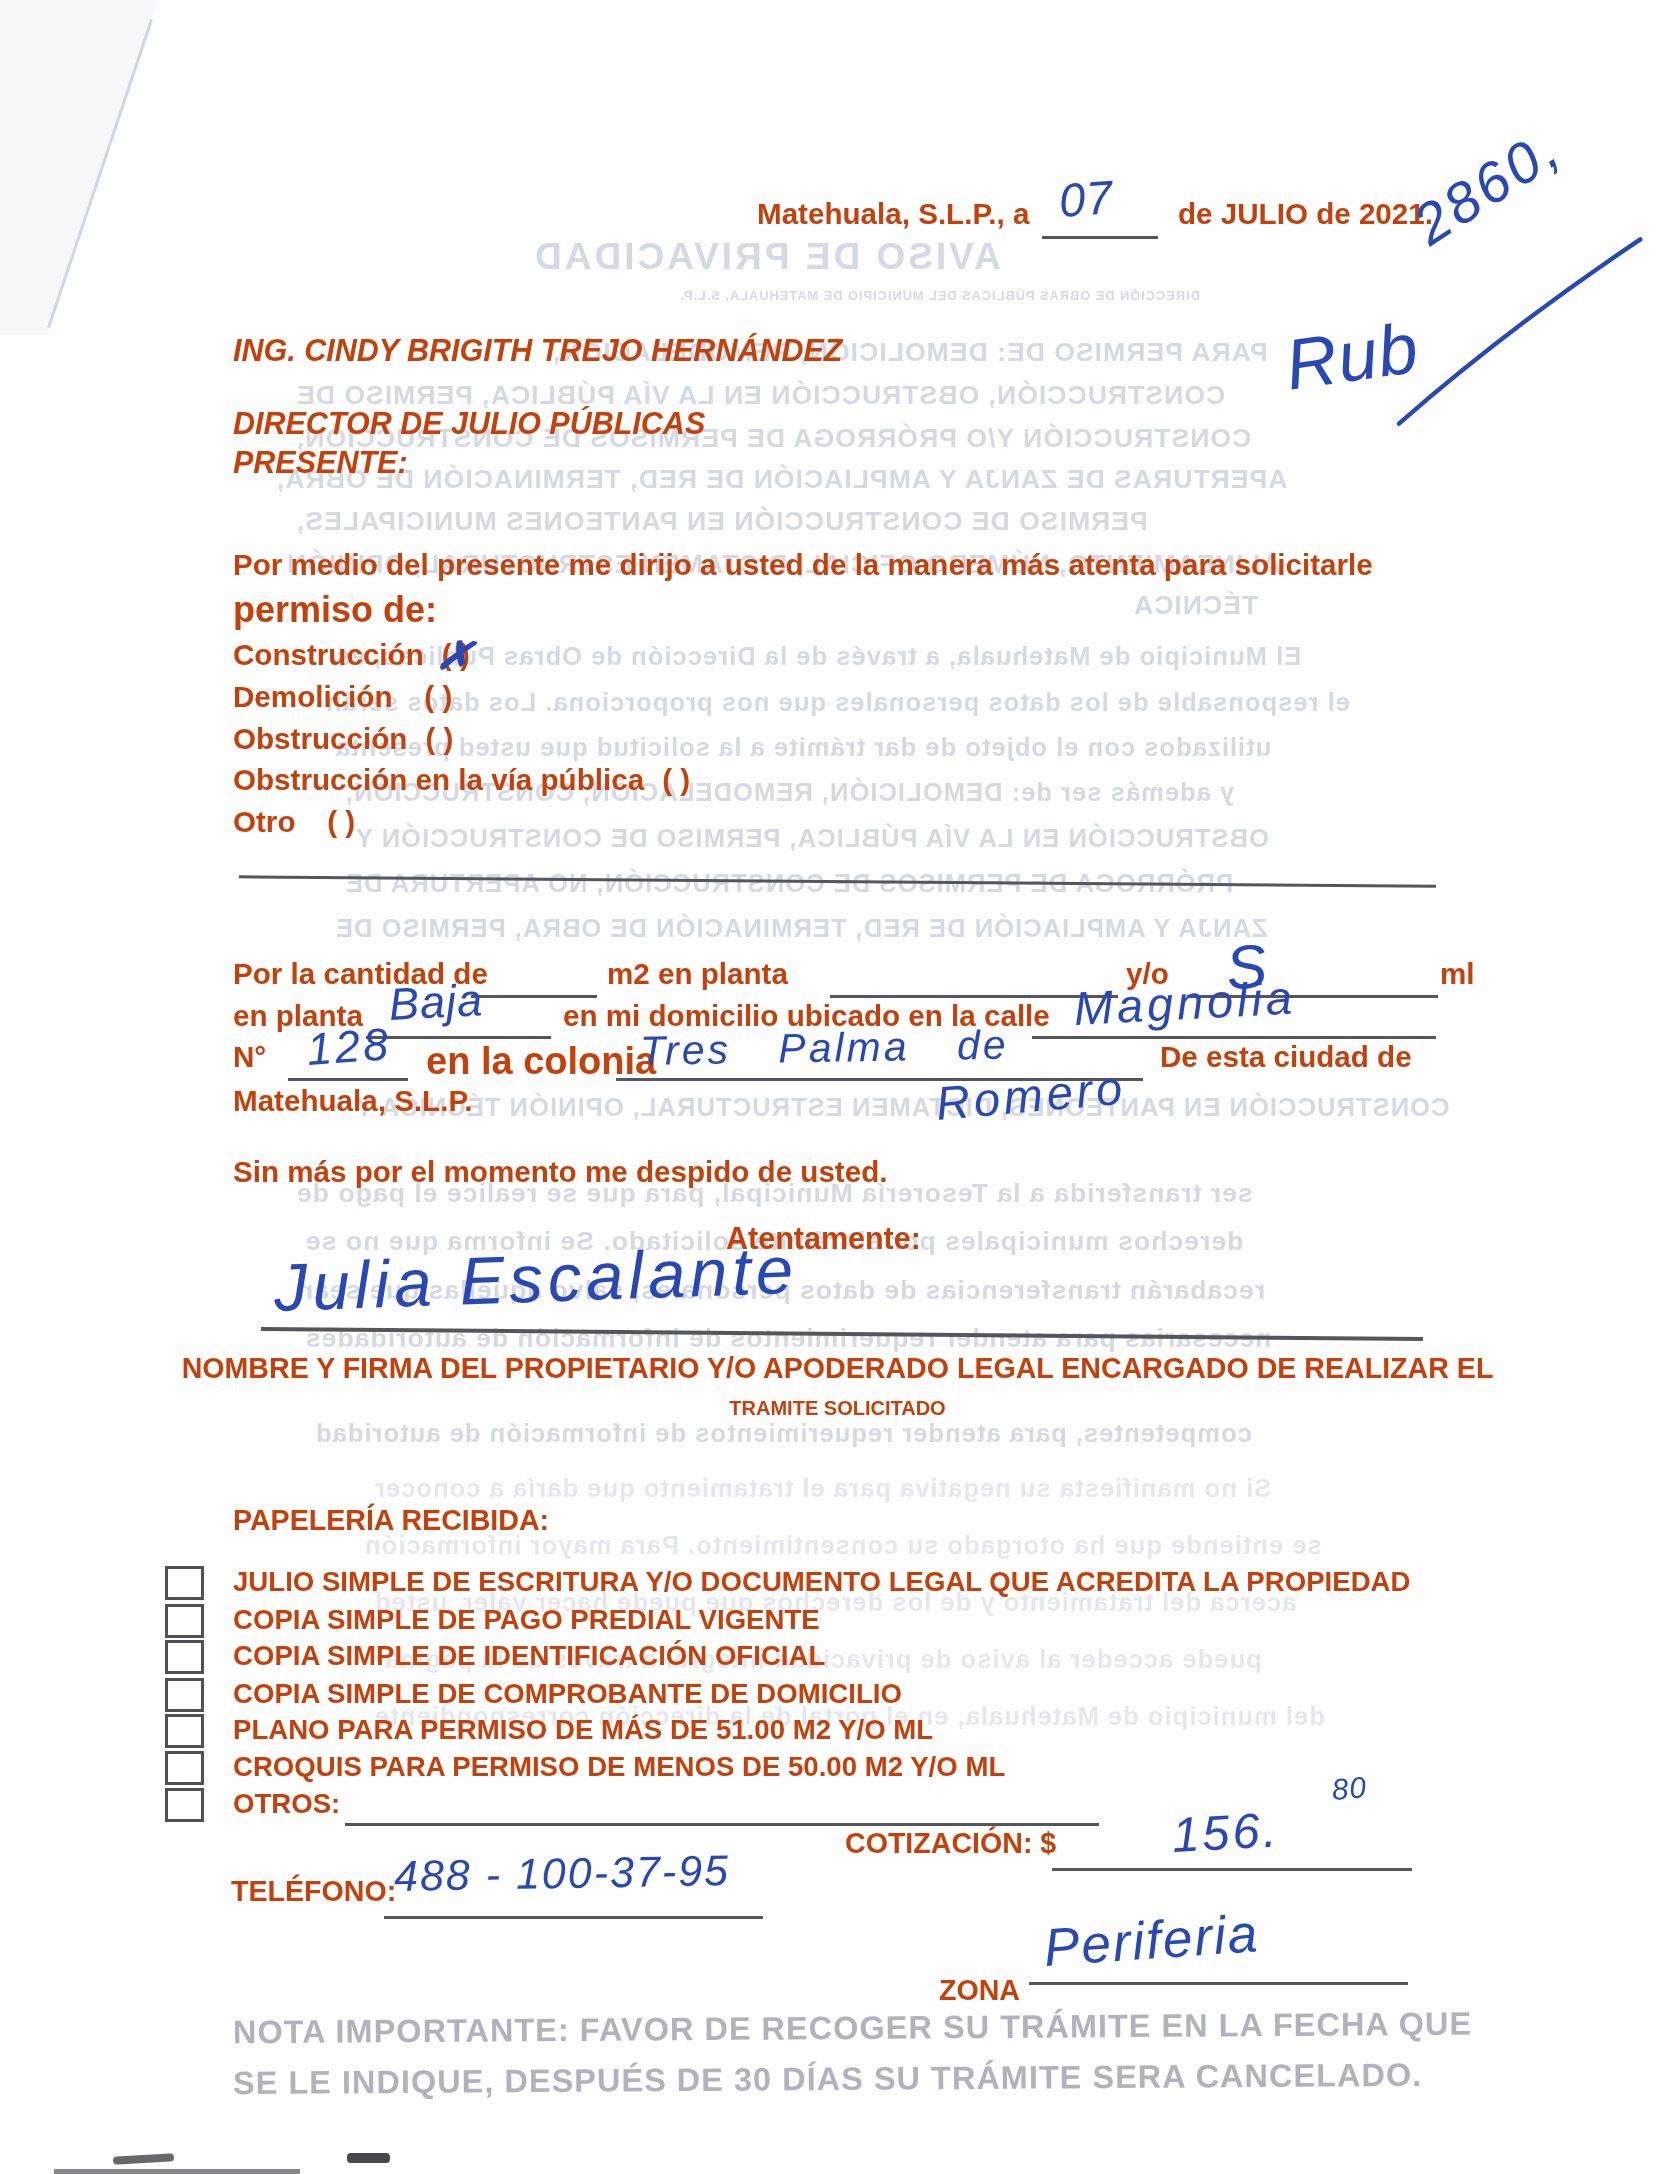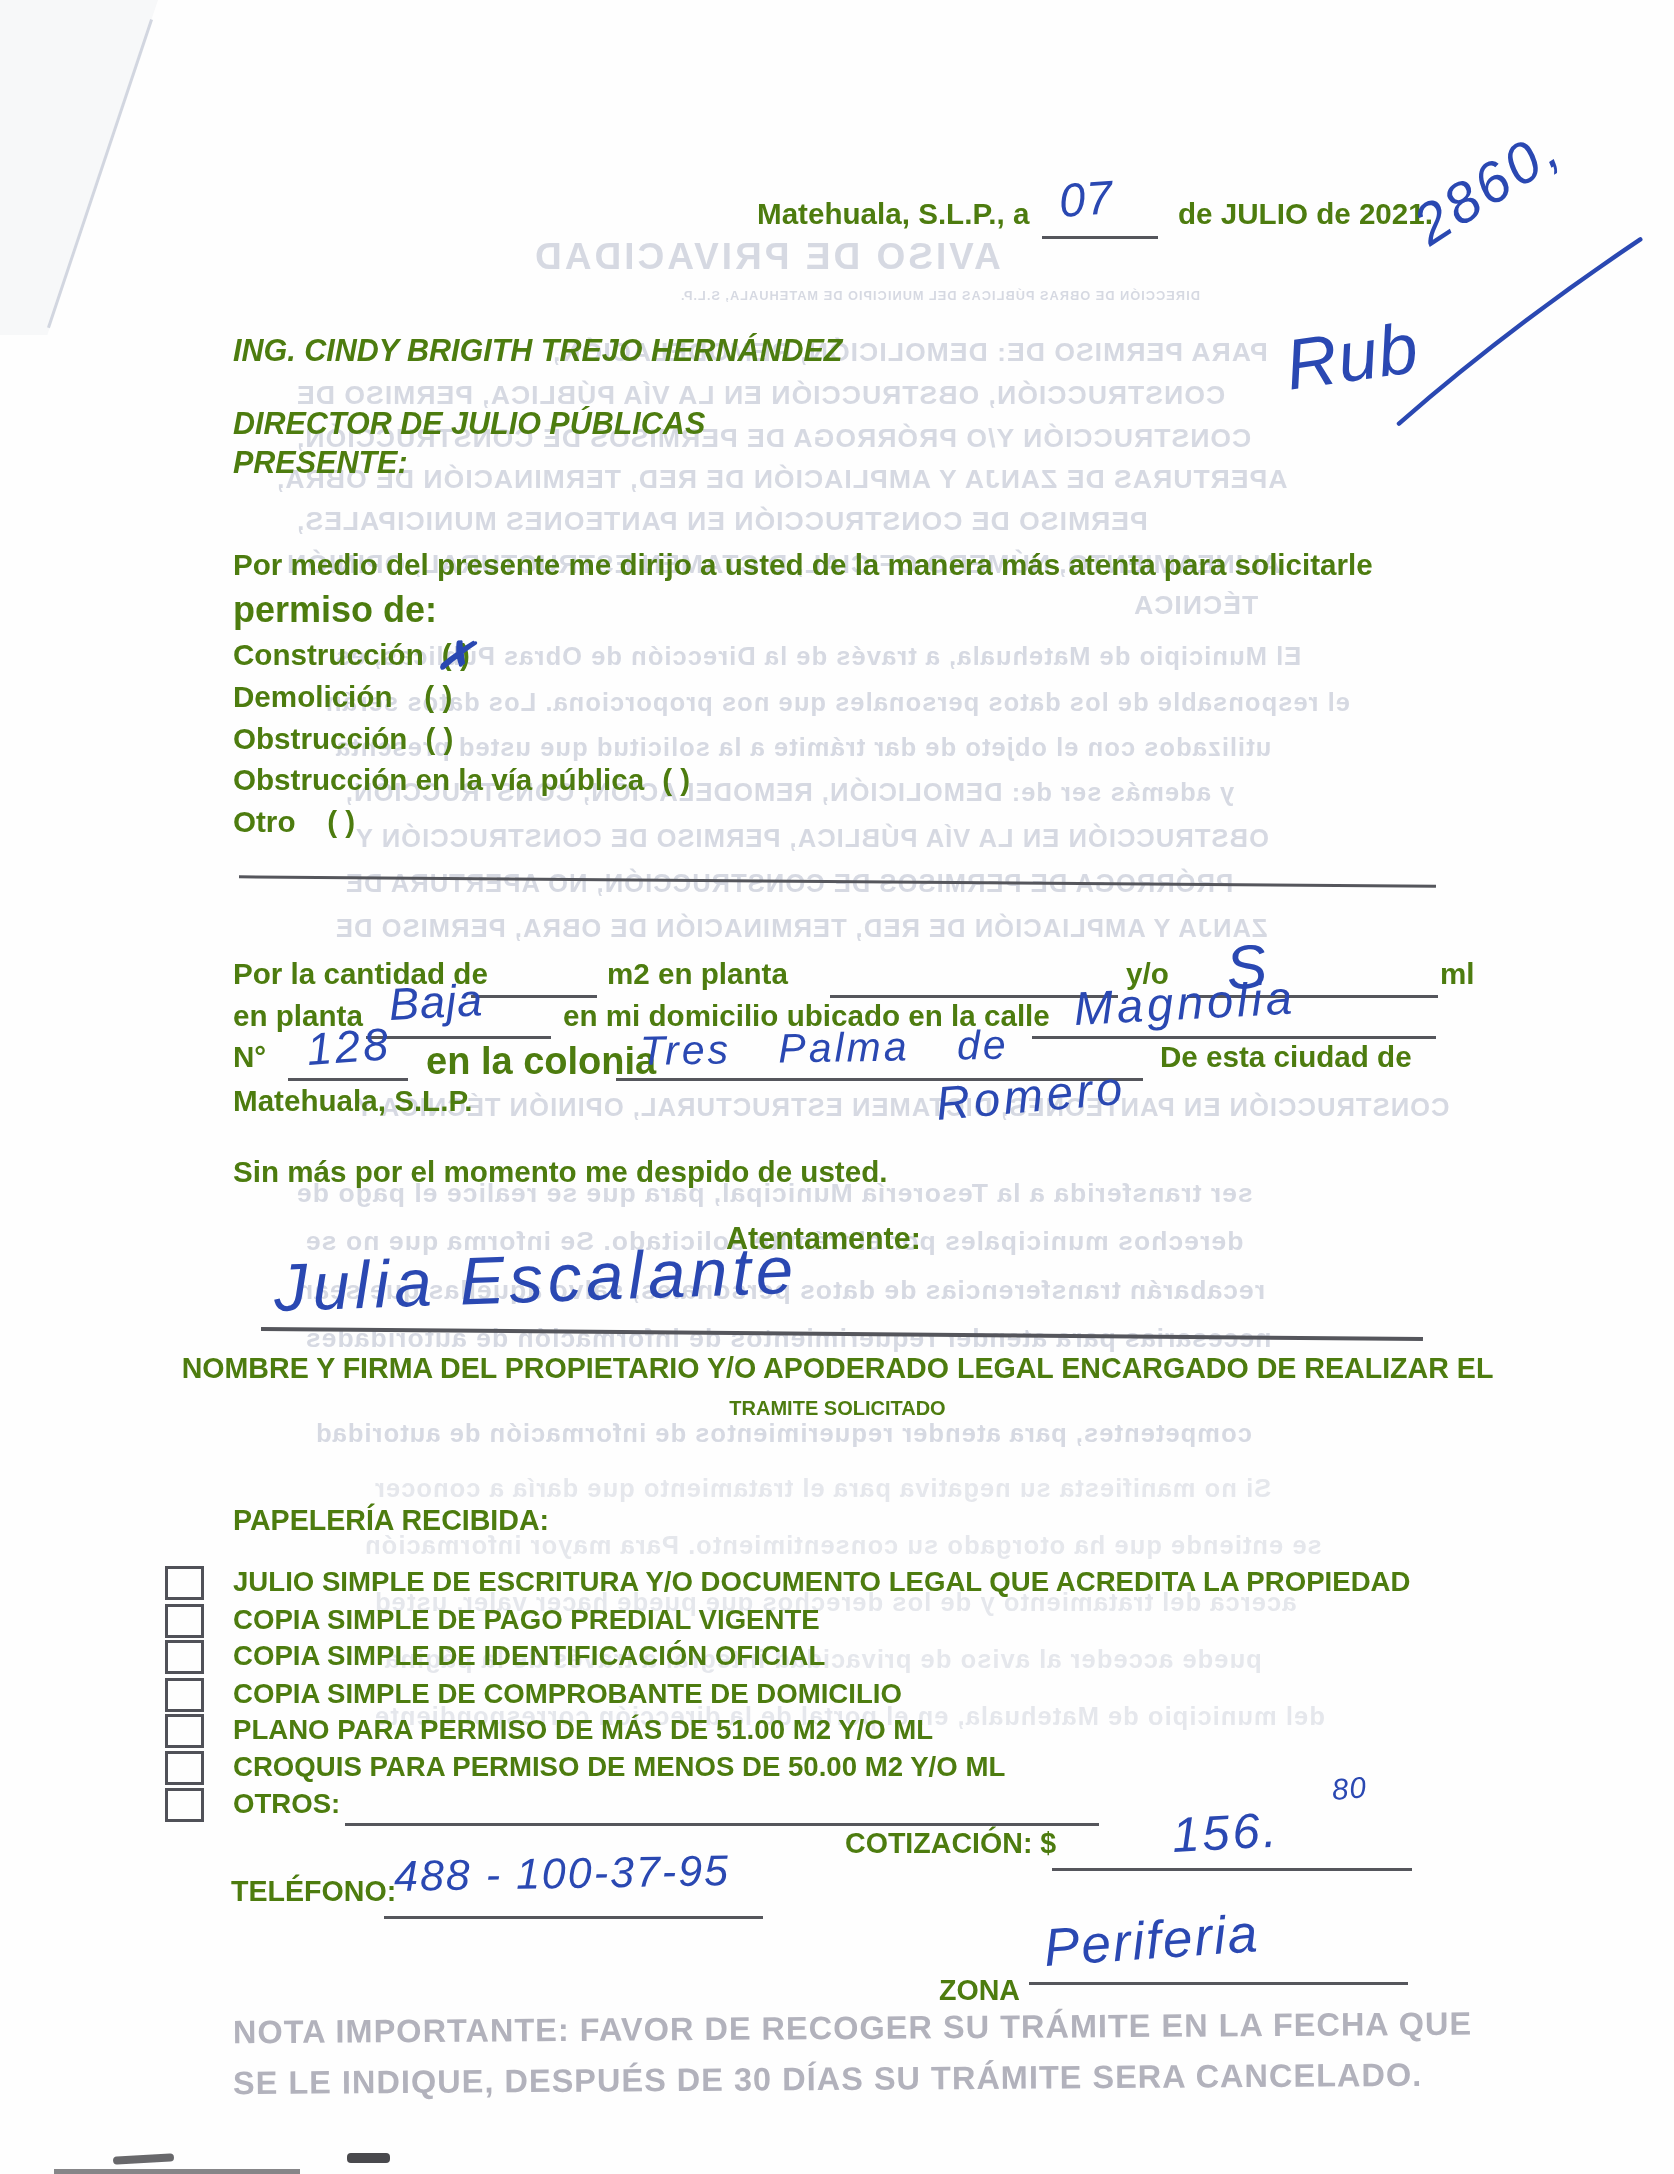--- a/index.html
+++ b/index.html
@@ -1,19 +1,19 @@
 <!DOCTYPE html>
 <html><head>
 <meta charset="utf-8">
 <style>
   html,body{margin:0;padding:0;background:#ffffff;}
   .page{position:relative;width:1675px;height:2174px;background:#fefefe;overflow:hidden;
         font-family:"Liberation Sans",sans-serif;}
   
-  .pr{position:absolute;color:#4d7c0f;font-weight:700;white-space:nowrap;}
+  .pr{position:absolute;color:#c2410c;font-weight:700;white-space:nowrap;}
   .it{font-style:italic;}
   .ctr{text-align:center;}
   
   .hw{position:absolute;color:#2a48b2;font-style:italic;white-space:nowrap;
       transform-origin:left center;letter-spacing:1px;}
   
   .bl{position:absolute;height:0;border-bottom:3px solid #55565c;}
   
   .bt{position:absolute;color:rgba(122,134,162,0.30);font-weight:700;white-space:nowrap;
       transform:scaleX(-1);filter:blur(0.6px);letter-spacing:1px;}

